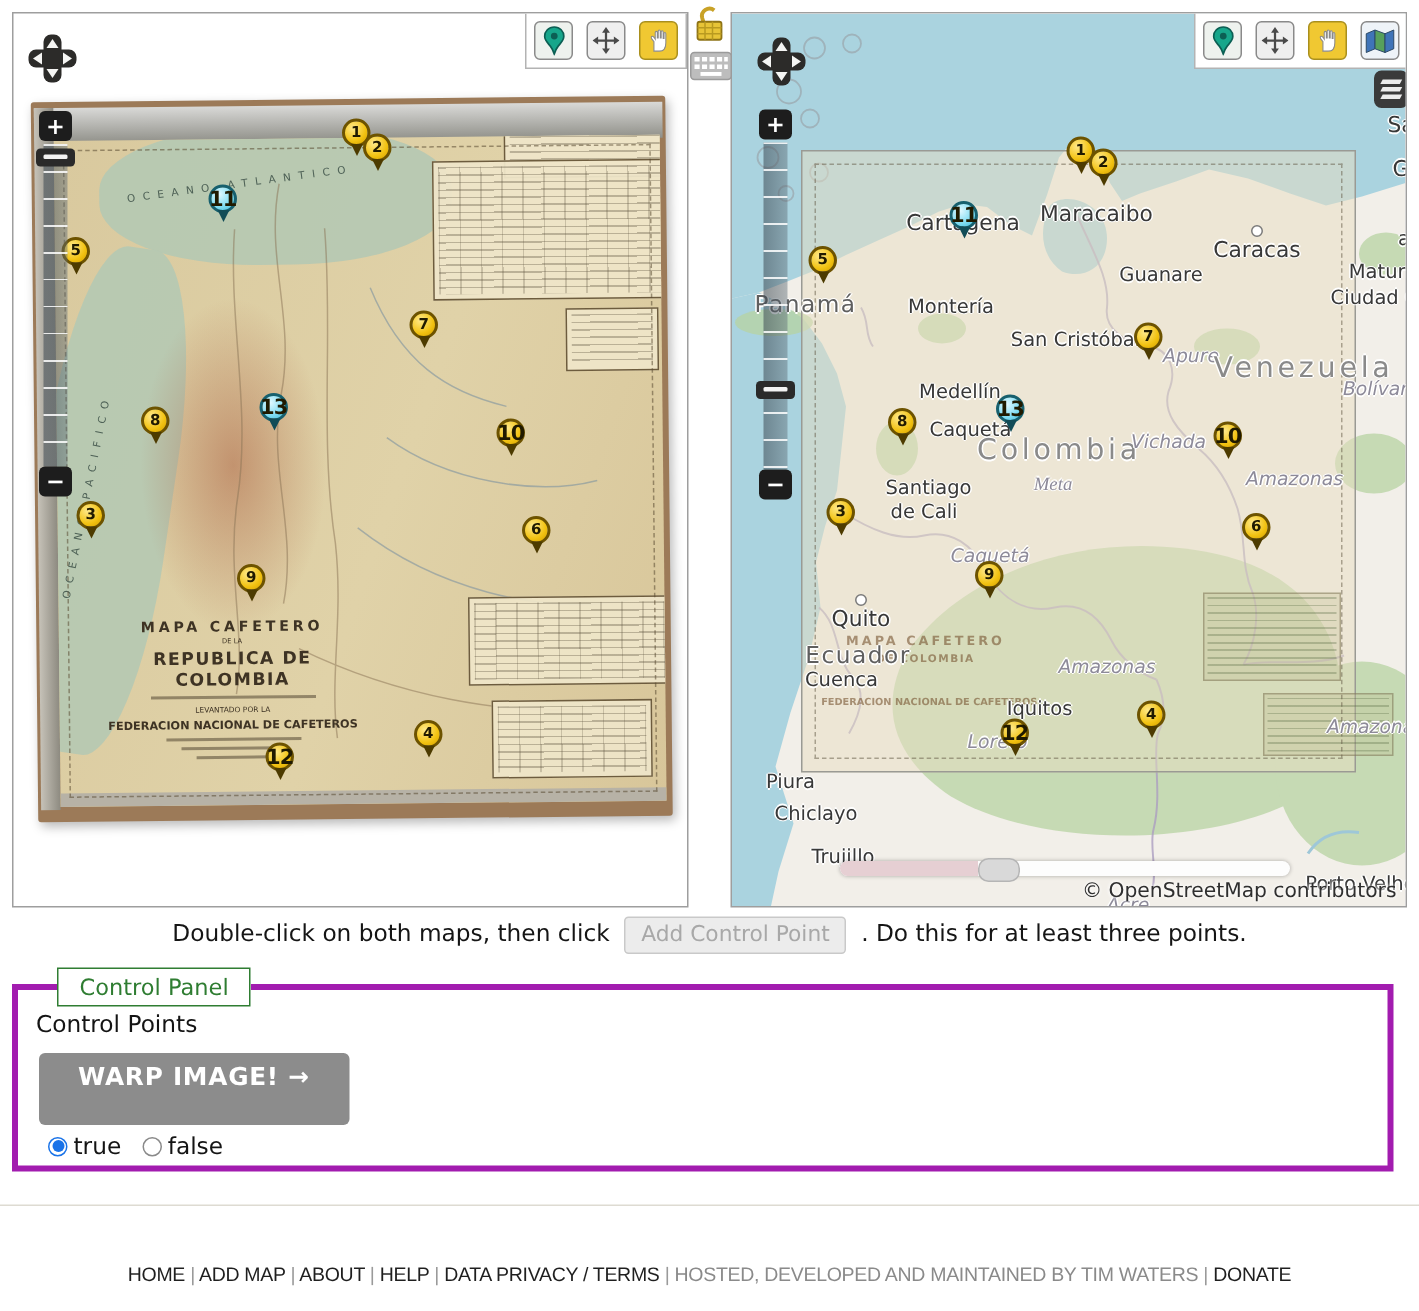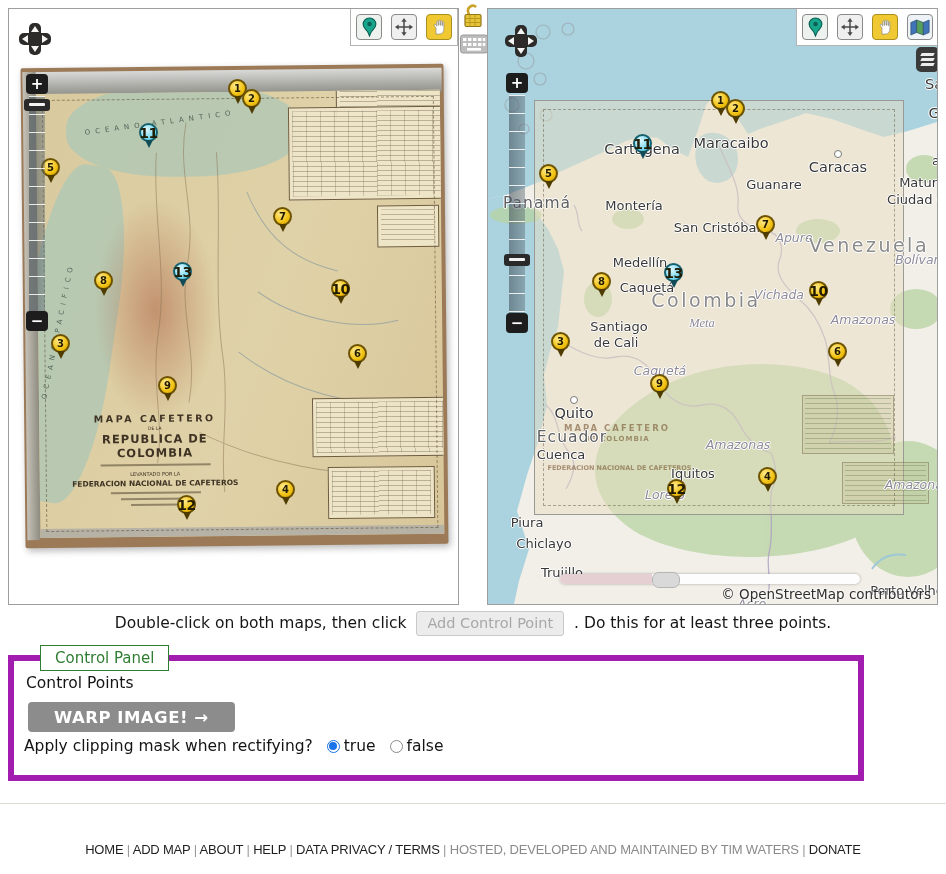--- a/index.html
+++ b/index.html
@@ -84,24 +84,24 @@
   .opacity-slider{position:absolute;left:72px;top:565px;width:300px;height:10px;background:#fdfdfd;border-radius:5px;box-shadow:0 0 3px rgba(0,0,0,.3);z-index:20;}
   .opacity-fill{position:absolute;left:0;top:0;width:92px;height:10px;background:#e6cfd3;border-radius:5px 0 0 5px;}
   .opacity-handle{position:absolute;left:92px;top:-2px;width:26px;height:14px;background:#d9d9d9;border:1px solid #b5b5b5;border-radius:7px;}
   .attribution{position:absolute;right:6px;bottom:2px;font-size:13.5px;color:#2f2f2f;z-index:25;text-shadow:0 0 3px #fff,0 0 3px #fff;}
   .layers-btn{position:absolute;right:-2px;top:38px;width:23px;height:25px;background:#3a3a3a;border:none;border-radius:5px;z-index:22;display:flex;flex-direction:column;align-items:center;justify-content:center;gap:2px;cursor:pointer;}
   .layers-btn i{display:block;width:13px;height:3px;background:#ececec;transform:skewX(-28deg);}
 
   
   .instruction{position:absolute;top:611px;left:0;width:100%;text-align:center;font-size:15.5px;color:#151515;z-index:60;}
   .instruction .add-cp{display:inline-block;margin:0 5px;padding:3px 10px 4px;background:#ececec;border:1px solid #c9c9c9;border-radius:3px;color:#a8a8a8;font-size:14.5px;font-family:inherit;}
-  .control-panel{position:absolute;left:8px;top:645px;width:856px;height:136px;margin:0;padding:0 0 0 6px;border:6px solid #a21caf;box-sizing:border-box;background:#fff;}
+  .control-panel{position:absolute;left:8px;top:645px;width:921px;height:136px;margin:0;padding:0 0 0 6px;border:4px solid #a21caf;box-sizing:border-box;background:#fff;}
   .control-panel legend{margin-left:20px;padding:3px 14px;border:1px solid #2f7d32;color:#2f7d32;font-size:15px;background:#fff;}
   .cp-line{font-size:15.5px;color:#141414;margin:3px 0 6px 6px;cursor:pointer;}
-  .warp-btn{margin:4px 0 5px 8px;padding:6px 26px 5px;background:#8c8c8c;border:none;border-radius:4px;color:#fff;font-weight:bold;font-size:16.5px;letter-spacing:.5px;font-family:inherit;cursor:pointer;}
+  .warp-btn{margin:4px 0 5px 8px;padding:6px 26px 23px;background:#8c8c8c;border:none;border-radius:4px;color:#fff;font-weight:bold;font-size:16.5px;letter-spacing:.5px;font-family:inherit;cursor:pointer;}
   .apply-line{font-size:15.5px;color:#141414;margin-left:4px;display:flex;align-items:center;gap:4px;}
   .radio{width:13px;height:13px;border-radius:50%;border:1px solid #8a8a8a;background:#fff;display:inline-block;position:relative;box-sizing:border-box;margin-left:10px;cursor:pointer;}
   .radio.on{border:1.5px solid #1a73e8;}
   .radio.on::after{content:"";position:absolute;inset:1.5px;border-radius:50%;background:#1a73e8;}
 
   
   .rule{position:absolute;top:803px;left:0;right:0;border-top:1px solid #dedbd2;}
   .footer{position:absolute;top:842px;left:0;width:100%;text-align:center;font-family:"Liberation Sans",sans-serif;font-size:13px;letter-spacing:-.2px;color:#1f1f1f;}
   .footer .lnk{color:#1f1f1f;cursor:pointer;}
   .footer .muted{color:#8a8a8a;}
@@ -411,21 +411,20 @@
     <span>Double-click on both maps, then click</span>
     <span class="add-cp">Add Control Point</span>
     <span>. Do this for at least three points.</span>
   </div>
 
   <fieldset class="control-panel">
     <legend>Control Panel</legend>
     <div class="cp-line">Control Points</div>
     <button class="warp-btn">WARP IMAGE! →</button>
     <div class="apply-line">
-      <span>Apply clipping mask when rectifying?</span>
       <span class="radio on"></span>
       <span>true</span>
       <span class="radio"></span>
       <span>false</span>
     </div>
   </fieldset>
 
   <div class="rule"></div>
   <div class="footer" id="footer-nav"><span class="lnk">HOME</span><span class="sep"> | </span><span class="lnk">ADD MAP</span><span class="sep"> | </span><span class="lnk">ABOUT</span><span class="sep"> | </span><span class="lnk">HELP</span><span class="sep"> | </span><span class="lnk">DATA PRIVACY / TERMS</span><span class="sep"> | </span><span class="muted">HOSTED, DEVELOPED AND MAINTAINED BY TIM WATERS</span><span class="sep"> | </span><span class="lnk">DONATE</span></div>
 

